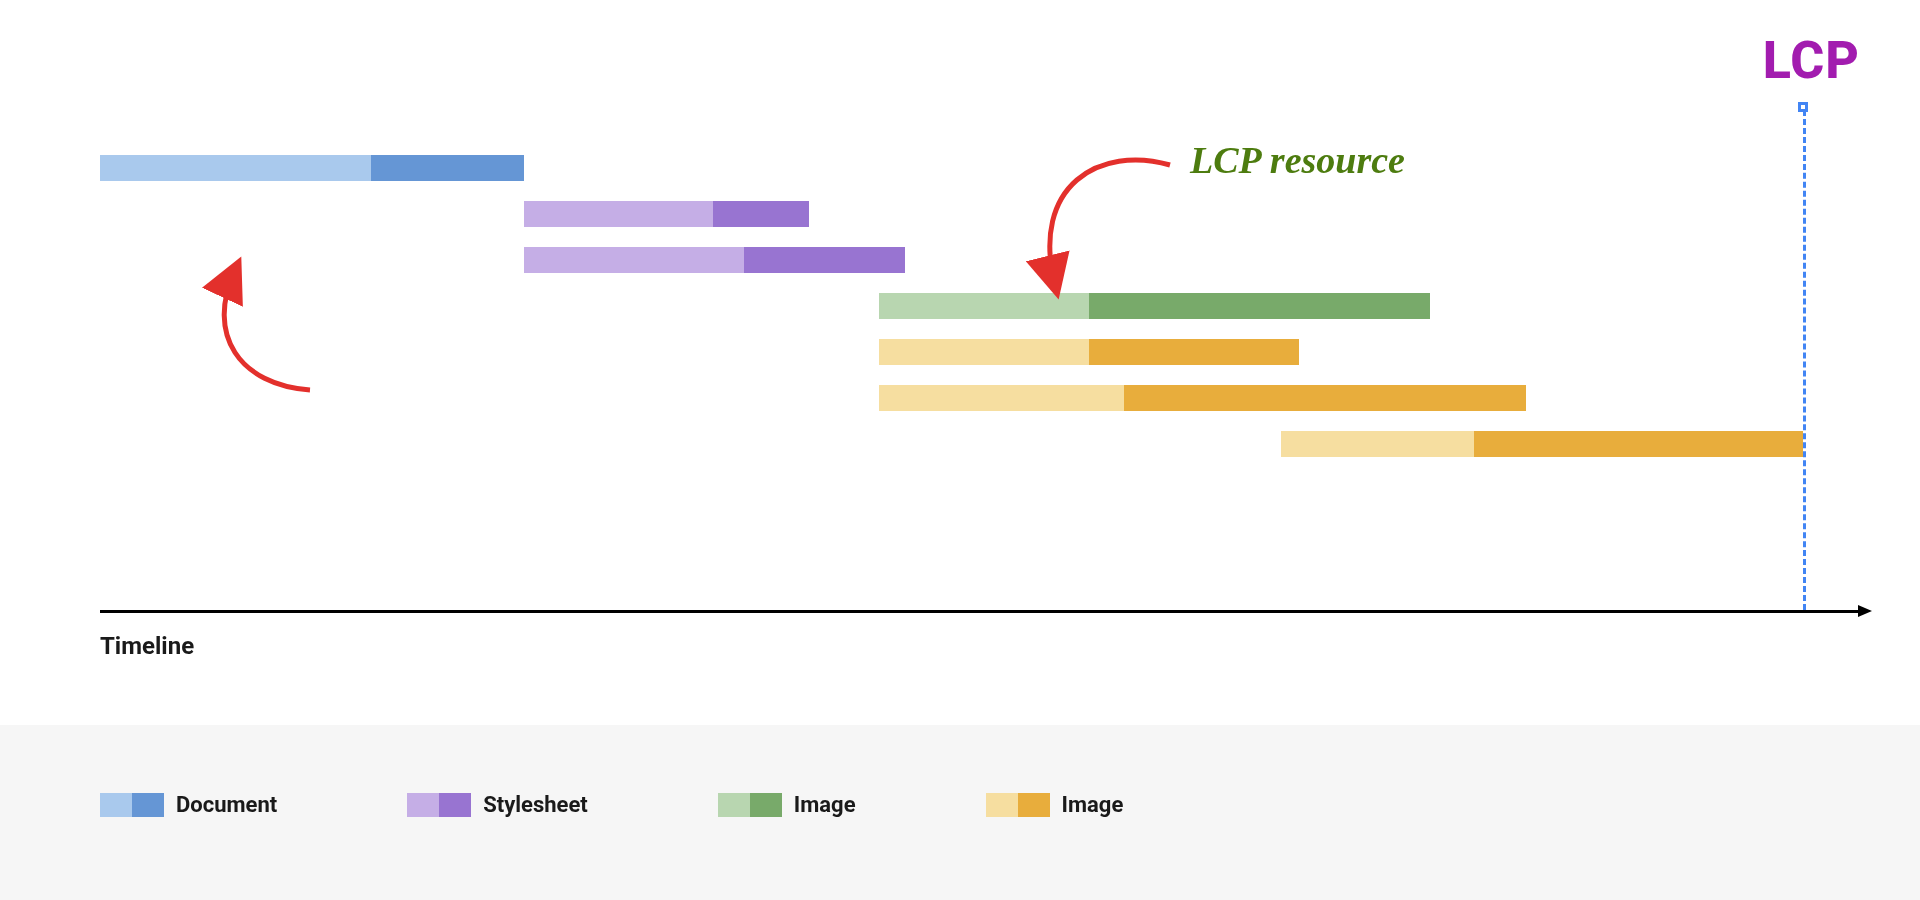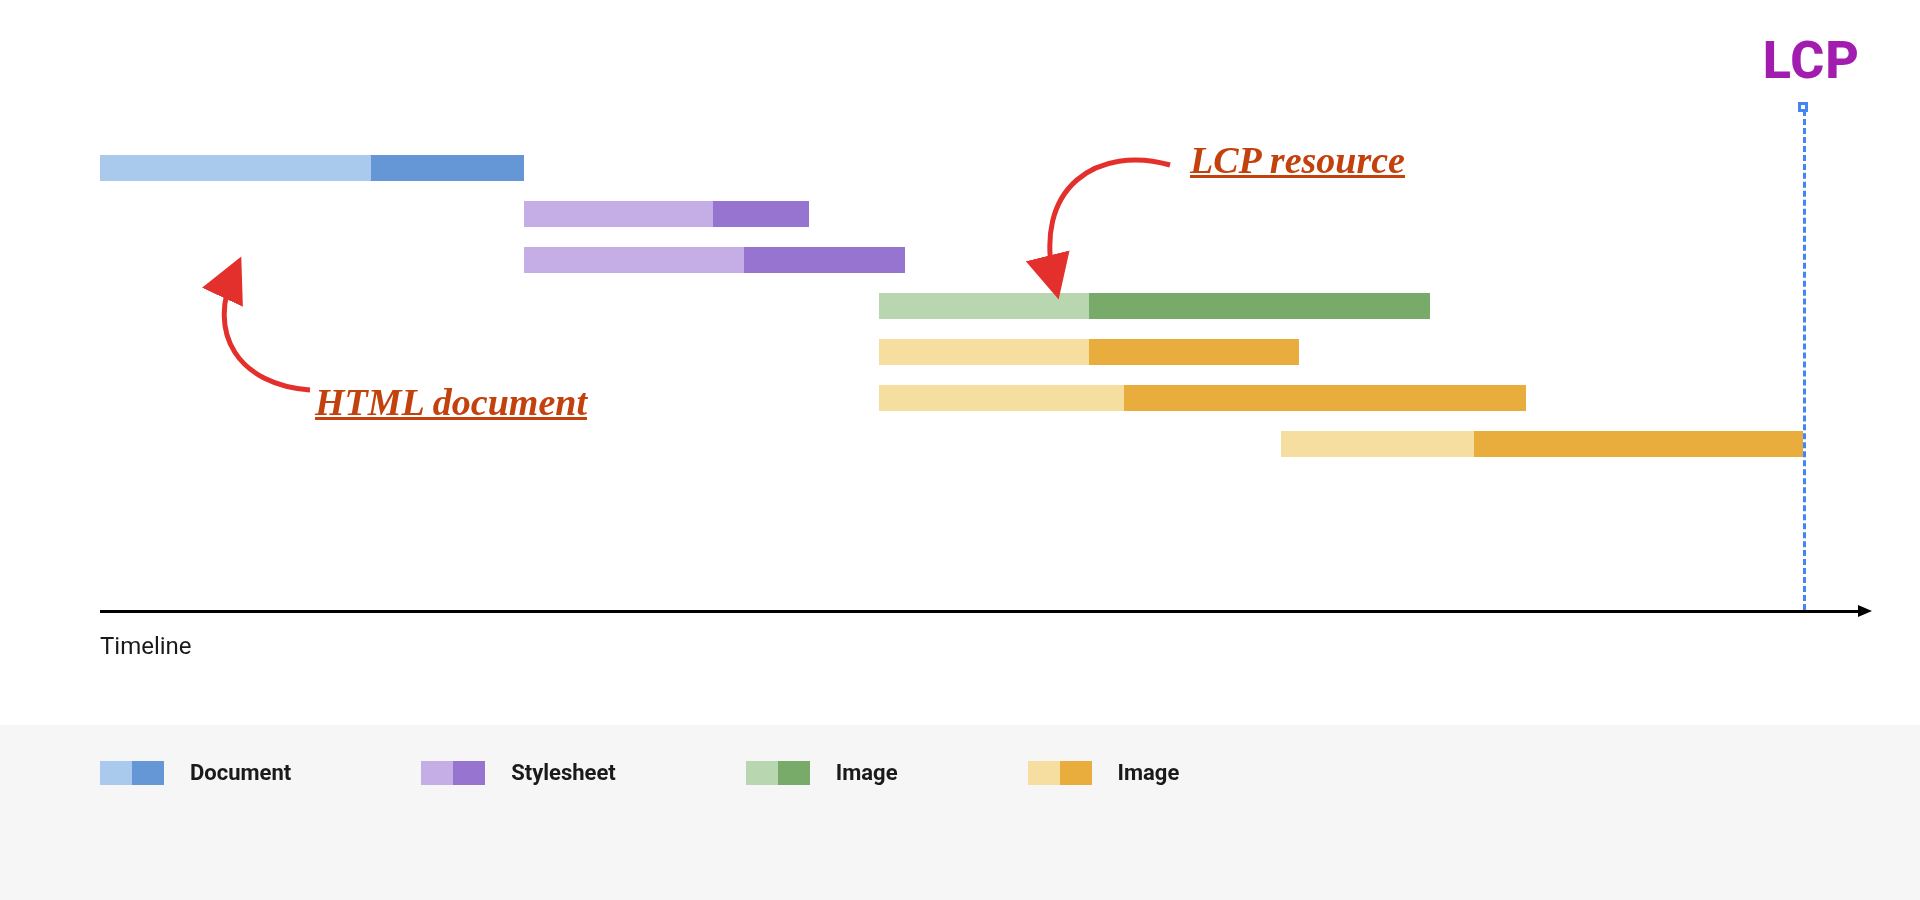--- a/index.html
+++ b/index.html
@@ -23,23 +23,22 @@
     font-size: 52px;
     font-weight: 800;
     color: #a21caf;
     letter-spacing: 1px;
   }
   .annotation {
     position: absolute;
     font-family: "Comic Sans MS", "Segoe Script", cursive;
     font-style: italic;
     font-size: 38px;
-    color: #c2410c;
+    color: #4d7c0f;
     font-weight: 600;
-    text-decoration: underline;
   }
   .bar {
     position: absolute;
     height: 26px;
     display: flex;
   }
   .bar .light { height: 100%; }
   .bar .dark  { height: 100%; }
   .axis-line {
     position: absolute;
@@ -48,21 +47,21 @@
   .axis-arrow {
     position: absolute;
     width: 0; height: 0;
     border-top: 6px solid transparent;
     border-bottom: 6px solid transparent;
     border-left: 14px solid #000;
   }
   .timeline-label {
     position: absolute;
     font-size: 24px;
-    font-weight: 400;
+    font-weight: 700;
     color: #1a1a1a;
   }
   .lcp-line {
     position: absolute;
     border-left: 3px dashed;
   }
   .lcp-marker-box {
     position: absolute;
     width: 10px; height: 10px;
     border: 3px solid;
@@ -76,21 +75,22 @@
   }
   .legend {
     position: absolute;
     display: flex;
     gap: 130px;
     align-items: center;
   }
   .legend-item {
     display: flex;
     align-items: center;
-    gap: 26px;
+    gap: 12px;
+    margin-top: 32px;
   }
   .swatch {
     display: flex;
     width: 64px;
     height: 24px;
   }
   .swatch > div { flex: 1; }
   .legend-text {
     font-size: 22px;
     font-weight: 700;
@@ -145,21 +145,20 @@
   <div class="annotation" style="left:1090px; top:58px;">LCP resource</div>
   <svg class="arrow" style="left:900px; top:65px; width:200px; height:160px;">
     <defs>
       <marker id="ah1" markerWidth="9" markerHeight="9" refX="6" refY="4.5" orient="auto">
         <path d="M0,0 L9,4.5 L0,9 Z" fill="#e3302c"></path>
       </marker>
     </defs>
     <path d="M 170,20 C 100,0 30,40 55,140" stroke="#e3302c" stroke-width="5" fill="none" marker-end="url(#ah1)"></path>
   </svg>
 
-  <div class="annotation" style="left:215px; top:300px;">HTML document</div>
   <svg class="arrow" style="left:80px; top:145px; width:200px; height:200px;">
     <defs>
       <marker id="ah2" markerWidth="9" markerHeight="9" refX="6" refY="4.5" orient="auto">
         <path d="M0,0 L9,4.5 L0,9 Z" fill="#e3302c"></path>
       </marker>
     </defs>
     <path d="M 130,165 C 60,160 25,110 55,45" stroke="#e3302c" stroke-width="5" fill="none" marker-end="url(#ah2)"></path>
   </svg>
 
   <div class="axis-line" style="left: 0px; top: 530px; width: 1760px; height: 2.5px;"></div>

